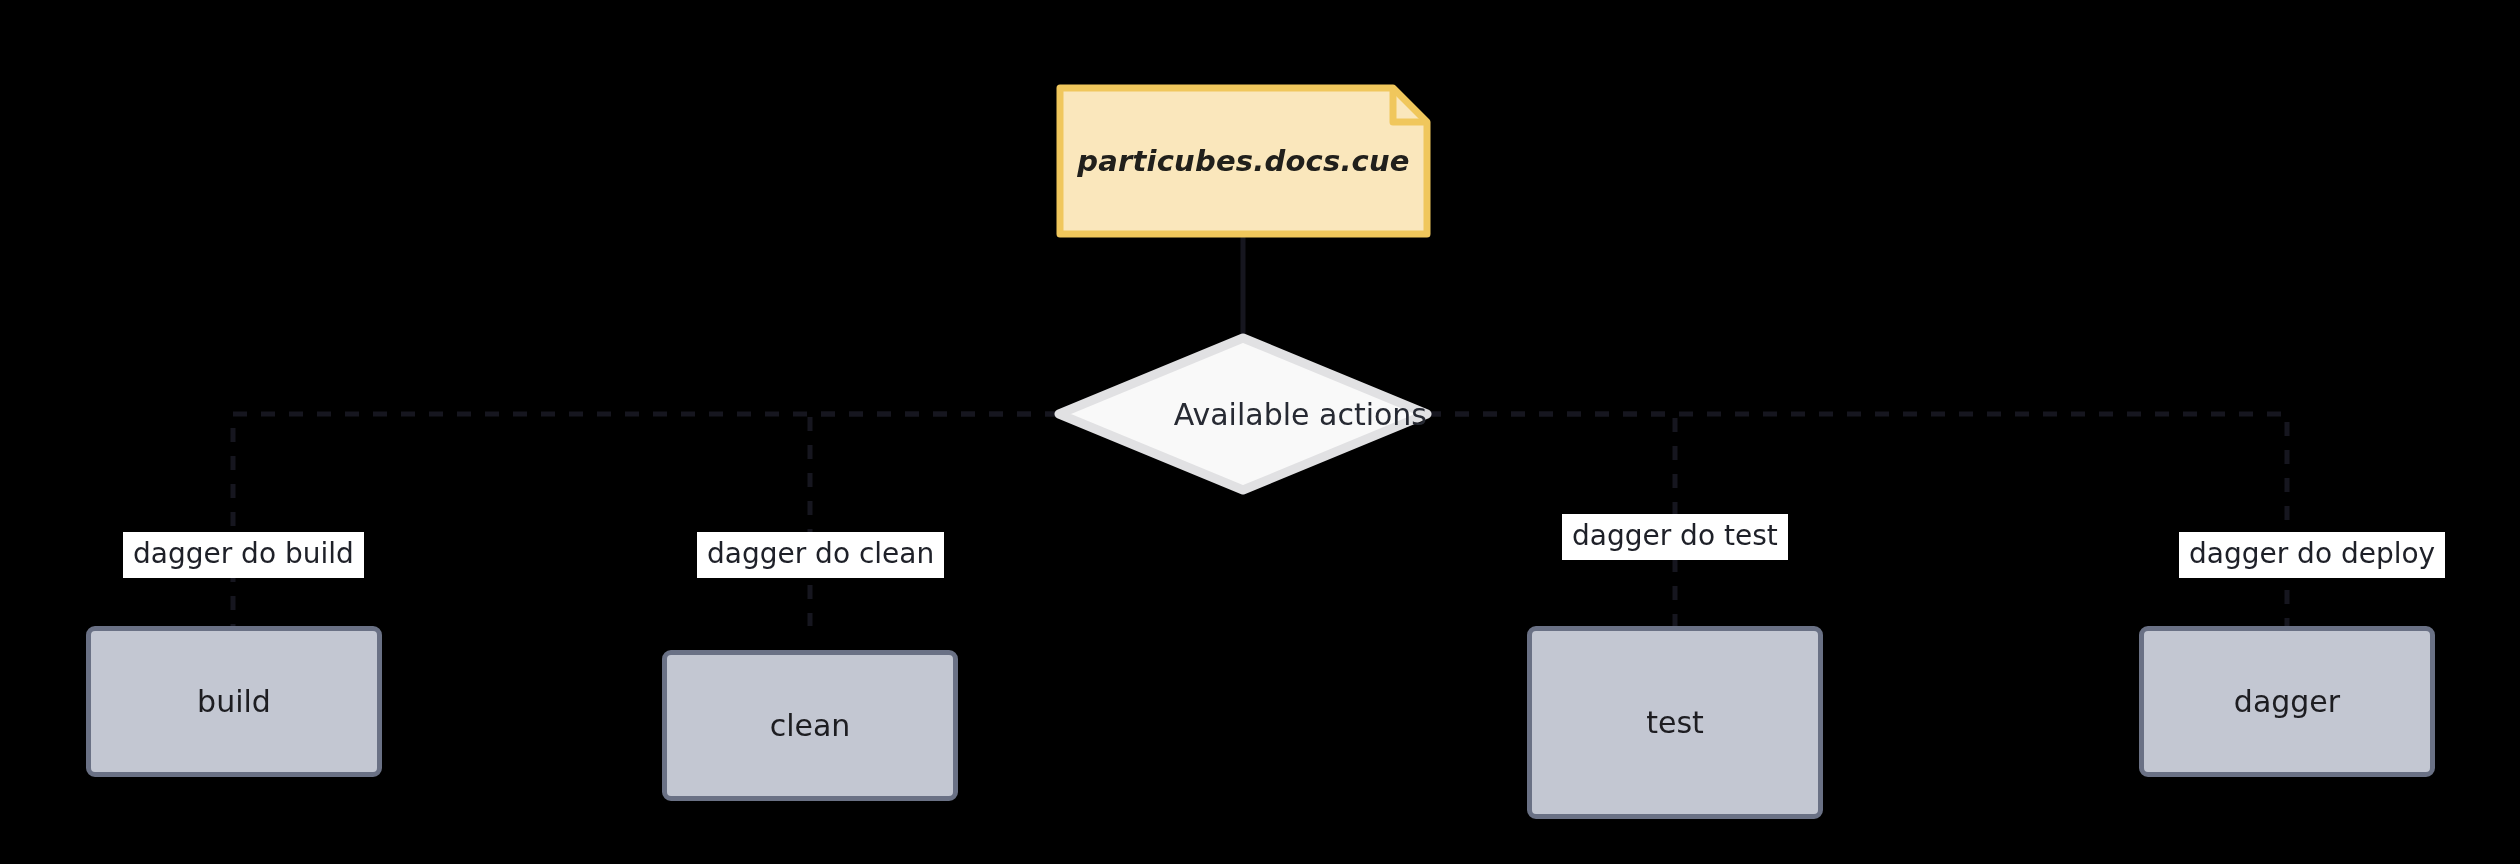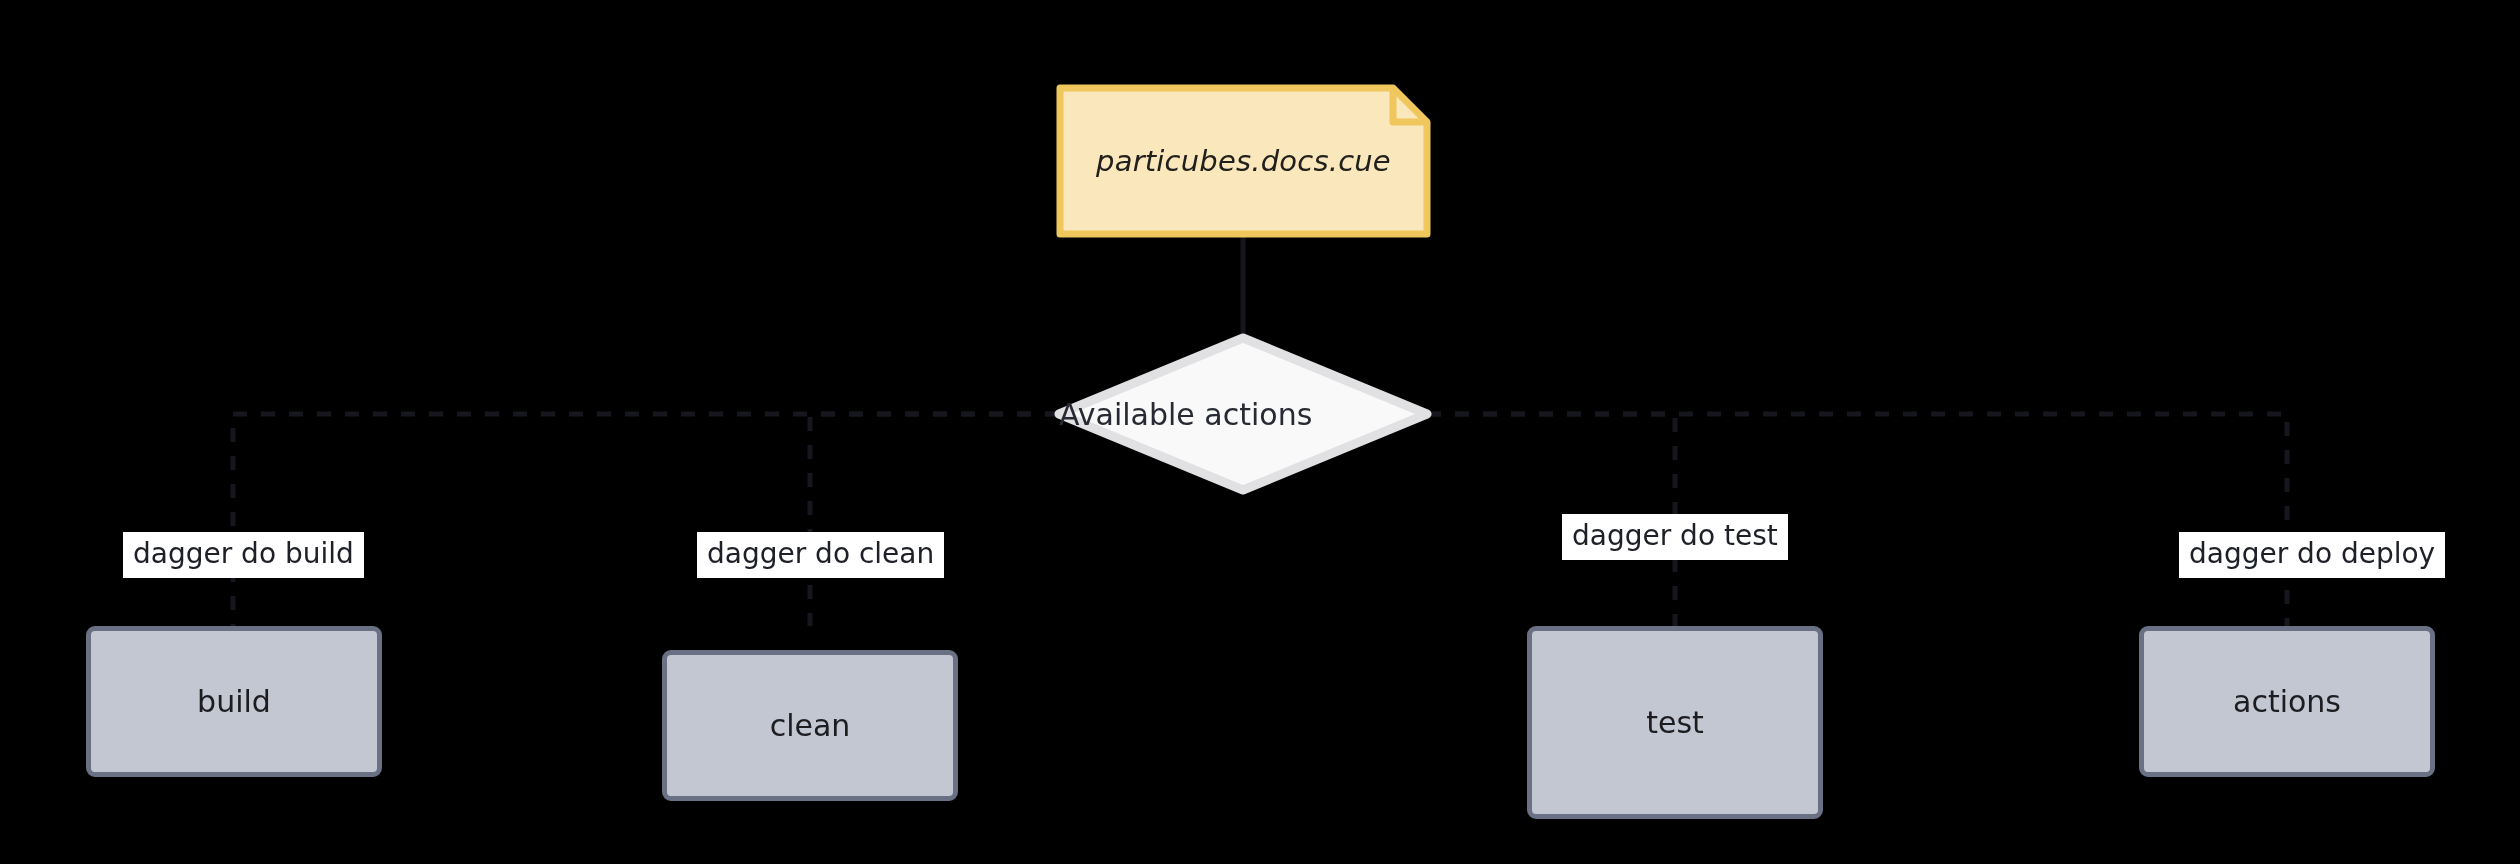--- a/index.html
+++ b/index.html
@@ -27,33 +27,33 @@
   .note-node {
     position: absolute;
     display: flex;
     align-items: center;
     justify-content: center;
   }
   .note-label {
     position: relative;
     z-index: 3;
     font-style: italic;
-    font-weight: normal;
+    font-weight: bold;
     font-size: 29px;
     color: #21201c;
     letter-spacing: 0.2px;
     white-space: nowrap;
   }
 
   
   .diamond-node {
     position: absolute;
     display: flex;
     align-items: center;
-    justify-content: flex-start;
+    justify-content: flex-end;
   }
   .diamond-label {
     position: relative;
     z-index: 3;
     font-size: 30px;
     color: #272a33;
     white-space: nowrap;
   }
 
   
@@ -139,16 +139,16 @@
 
   <div class="proc-node" style="left:662px; top:626px; width:296px; height:151px;margin-top:24px;">
     <span class="proc-label">clean</span>
   </div>
 
   <div class="proc-node" style="left:1527px; top:626px; width:296px; height:193px;">
     <span class="proc-label">test</span>
   </div>
 
   <div class="proc-node" style="left:2139px; top:626px; width:296px; height:151px;">
-    <span class="proc-label">actions</span>
+    <span class="proc-label">dagger</span>
   </div>
 
 </div>
 
 </body></html>

